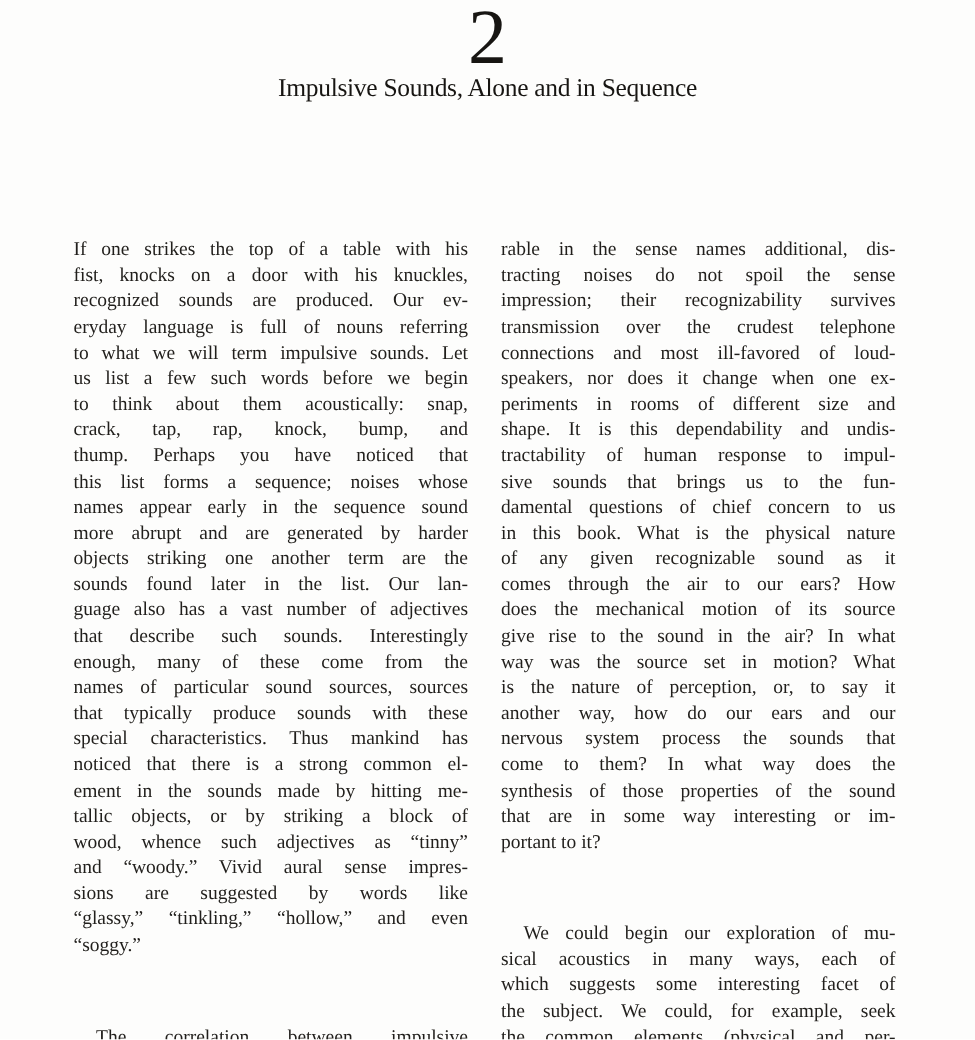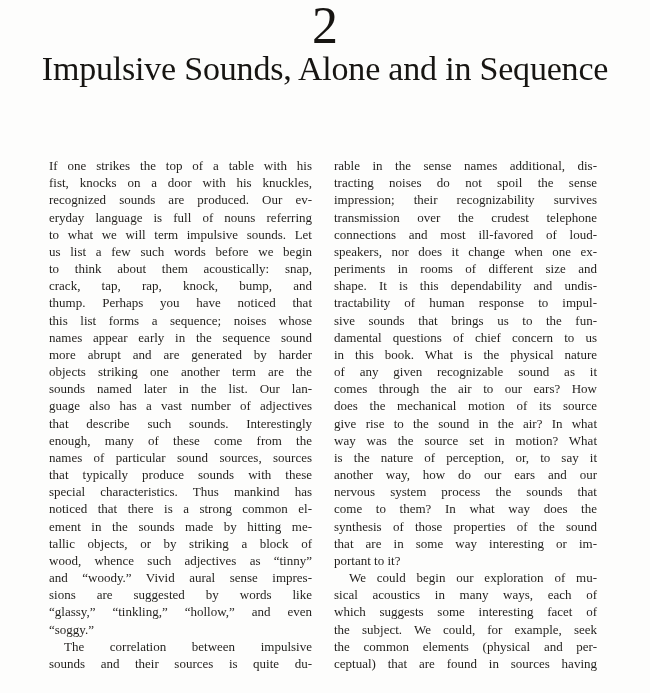--- a/index.html
+++ b/index.html
@@ -27,21 +27,21 @@
     font-weight: 400;
     color: #171512;
   }
   .chapter-title {
     position: absolute;
     top: 49px;
     left: 0;
     width: 100%;
     margin: 0;
     text-align: center;
-    font-size: 34px;
+    font-size: 17px;
     line-height: 1.15;
     font-weight: 400;
     letter-spacing: -0.2px;
     color: #171512;
   }
   .col {
     position: absolute;
     top: 157px;
     width: 263px;
   }
@@ -49,21 +49,21 @@
   .col-right { left: 334px; }
   .line {
     height: 17.18px;
     line-height: 17.18px;
     font-size: 13px;
     text-align: justify;
     text-align-last: justify;
     white-space: normal;
   }
   .line.para-end { text-align-last: left; }
-  .line.indent   { text-indent: 15px; }
+  .line.indent   { text-indent: 15px; margin-top: 44px; }
   .it { }
 </style>
 </head>
 <body>
 
 <div class="page">
   <div class="chapter-number">2</div>
   <h1 class="chapter-title">Impulsive Sounds, Alone and in Sequence</h1>
   <div class="col col-left" id="col-left">
       <div class="line"><span>If one strikes the top of a table with his</span></div>
@@ -72,21 +72,21 @@
       <div class="line"><span>eryday language is full of nouns referring</span></div>
       <div class="line"><span>to what we will term </span><span class="it">impulsive sounds.</span><span> Let</span></div>
       <div class="line"><span>us list a few such words before we begin</span></div>
       <div class="line"><span>to think about them acoustically: snap,</span></div>
       <div class="line"><span>crack, tap, rap, knock, bump, and</span></div>
       <div class="line"><span>thump. Perhaps you have noticed that</span></div>
       <div class="line"><span>this list forms a sequence; noises whose</span></div>
       <div class="line"><span>names appear early in the sequence sound</span></div>
       <div class="line"><span>more abrupt and are generated by harder</span></div>
       <div class="line"><span>objects striking one another term are the</span></div>
-      <div class="line"><span>sounds named later in the list. Our lan-</span></div>
+      <div class="line"><span>sounds found later in the list. Our lan-</span></div>
       <div class="line"><span>guage also has a vast number of adjectives</span></div>
       <div class="line"><span>that describe such sounds. Interestingly</span></div>
       <div class="line"><span>enough, many of these come from the</span></div>
       <div class="line"><span>names of particular sound sources, sources</span></div>
       <div class="line"><span>that typically produce sounds with these</span></div>
       <div class="line"><span>special characteristics. Thus mankind has</span></div>
       <div class="line"><span>noticed that there is a strong common el-</span></div>
       <div class="line"><span>ement in the sounds made by hitting me-</span></div>
       <div class="line"><span>tallic objects, or by striking a block of</span></div>
       <div class="line"><span>wood, whence such adjectives as “tinny”</span></div>

